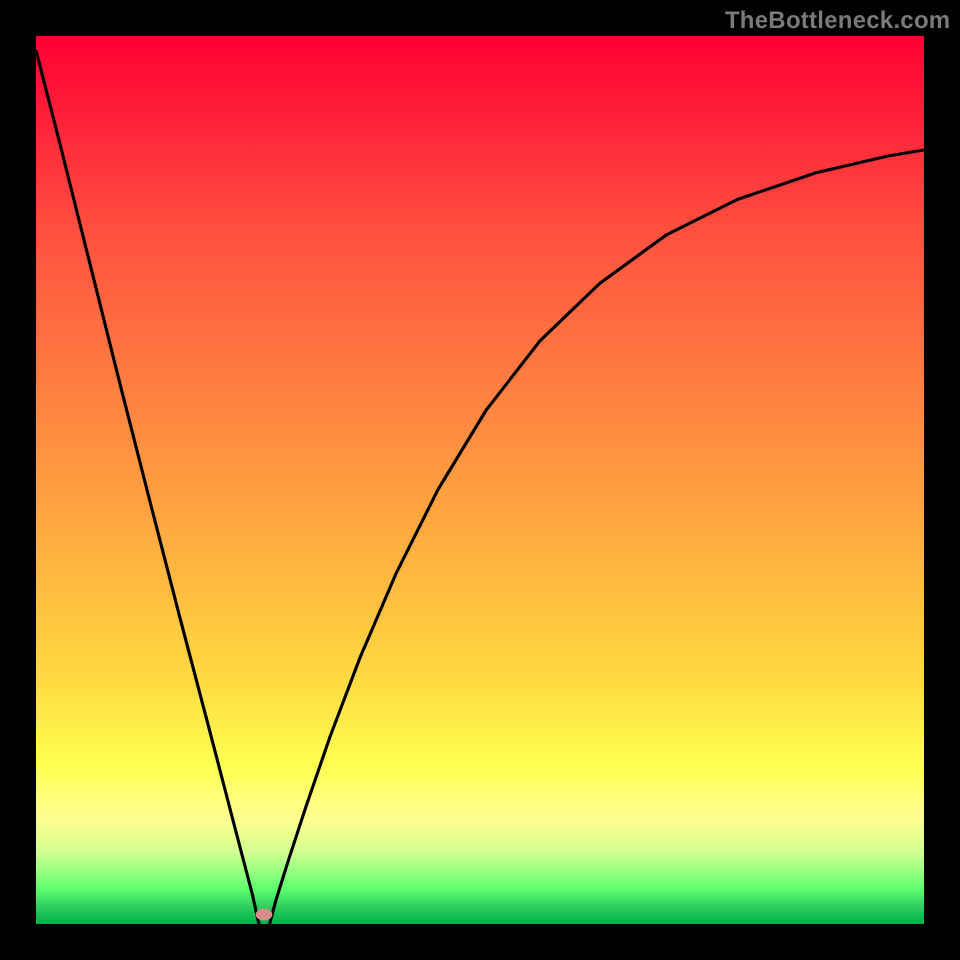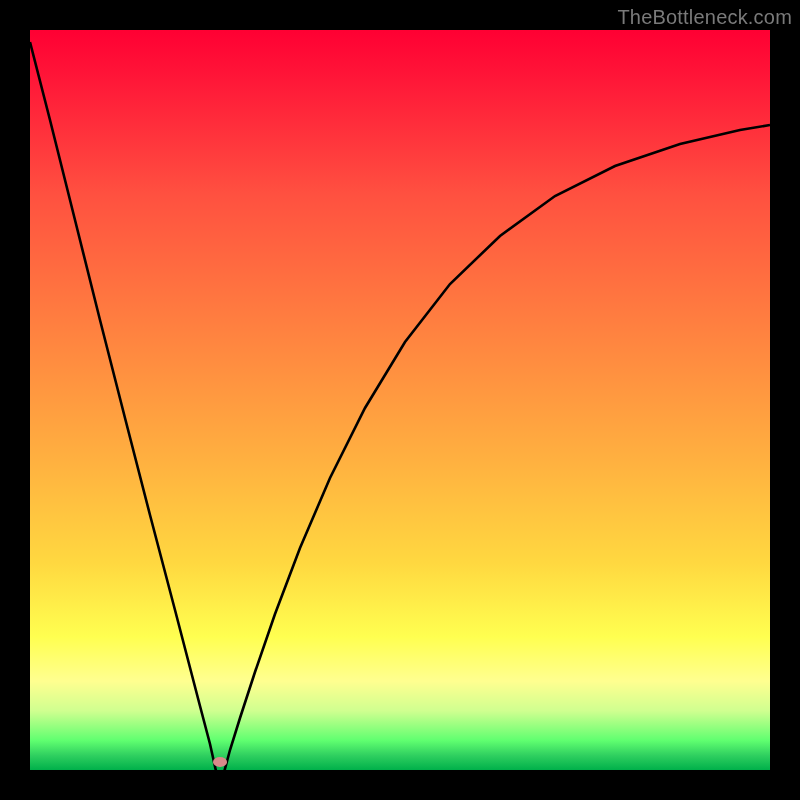--- a/index.html
+++ b/index.html
@@ -47,20 +47,21 @@
   }
   .watermark {
     position: absolute;
     top: 6px;
     right: 8px;
     font-family: Arial, Helvetica, sans-serif;
     font-size: 20px;
     color: #7a7a7a;
     letter-spacing: 0.2px;
     user-select: none;
+    font-weight: bold;
   }
 </style>
 </head>
 <body>
 
 <div class="frame">
   <div class="plot">
     <svg class="curve-svg" viewBox="0 0 740 740" preserveAspectRatio="none">
       <path id="curve-path" d="M0.0 12.0 L20.0 90.0 L45.0 190.0 L70.0 290.0 L95.0 388.0 L120.0 485.0 L145.0 580.0 L170.0 676.0 L180.0 714.0 L188.0 750.0 L190.0 762.0 L192.0 750.0 L200.0 720.0 L210.0 688.0 L225.0 642.0 L245.0 584.0 L270.0 518.0 L300.0 448.0 L335.0 378.0 L375.0 312.0 L420.0 254.0 L470.0 206.0 L525.0 166.0 L585.0 136.0 L650.0 114.0 L710.0 100.0 L740.0 95.0" fill="none" stroke="#000000" stroke-width="2.6"></path>
     </svg>

